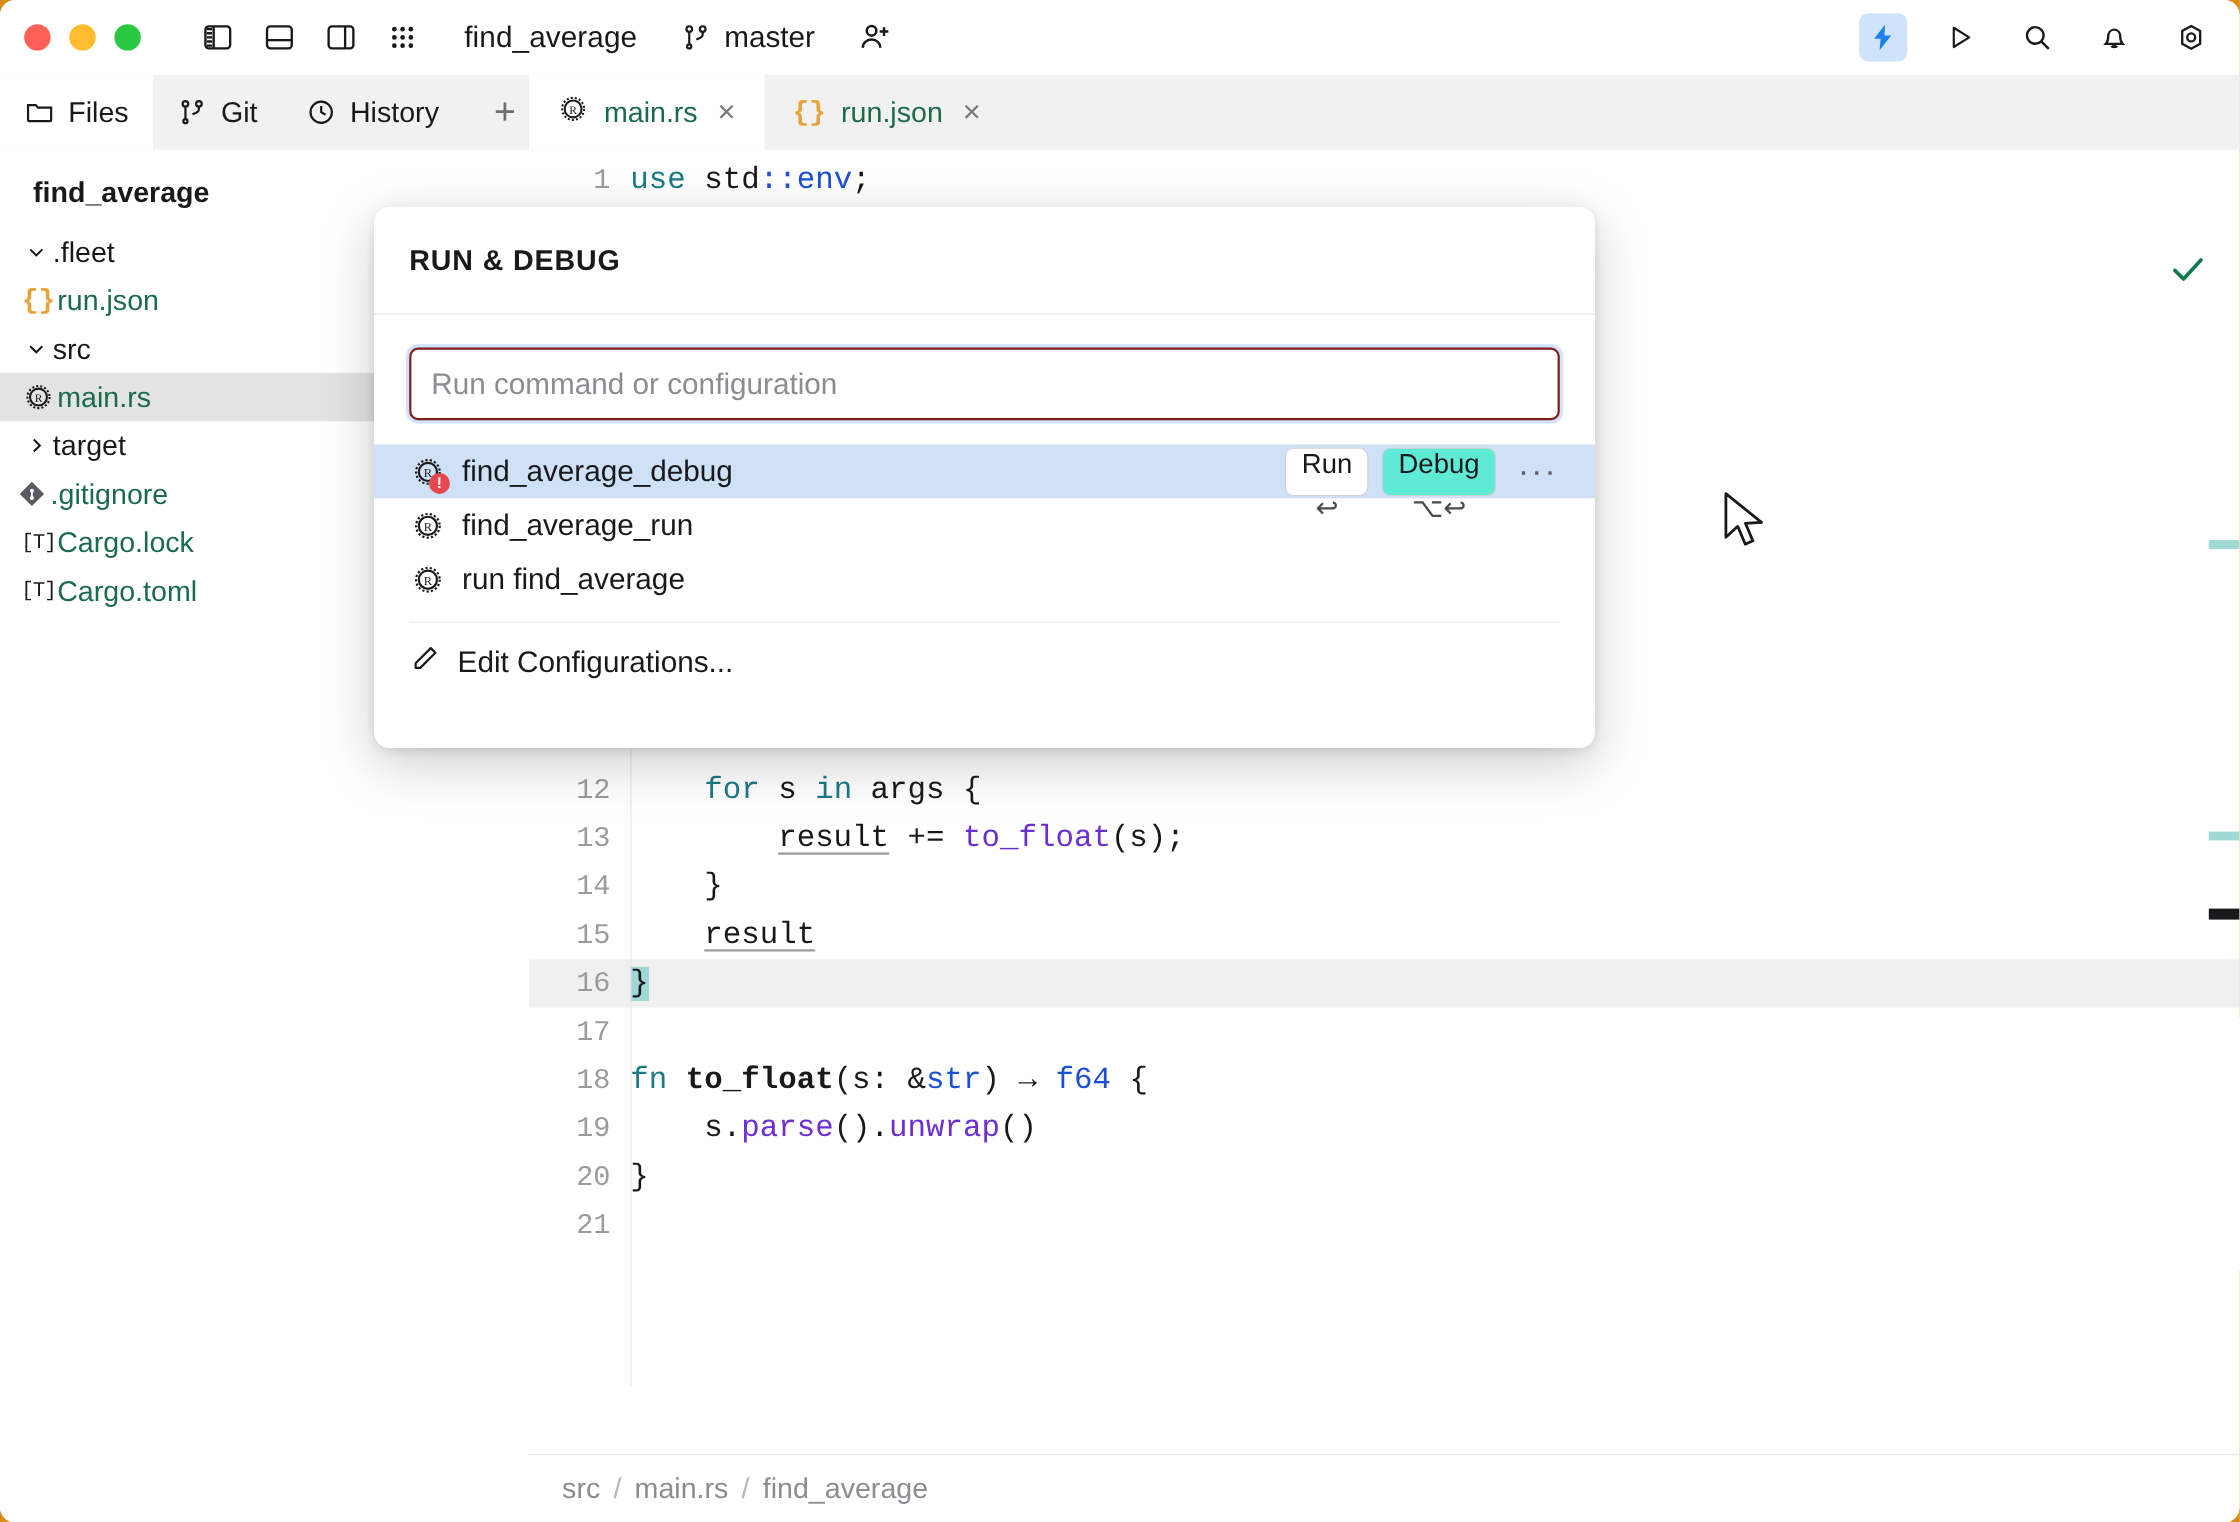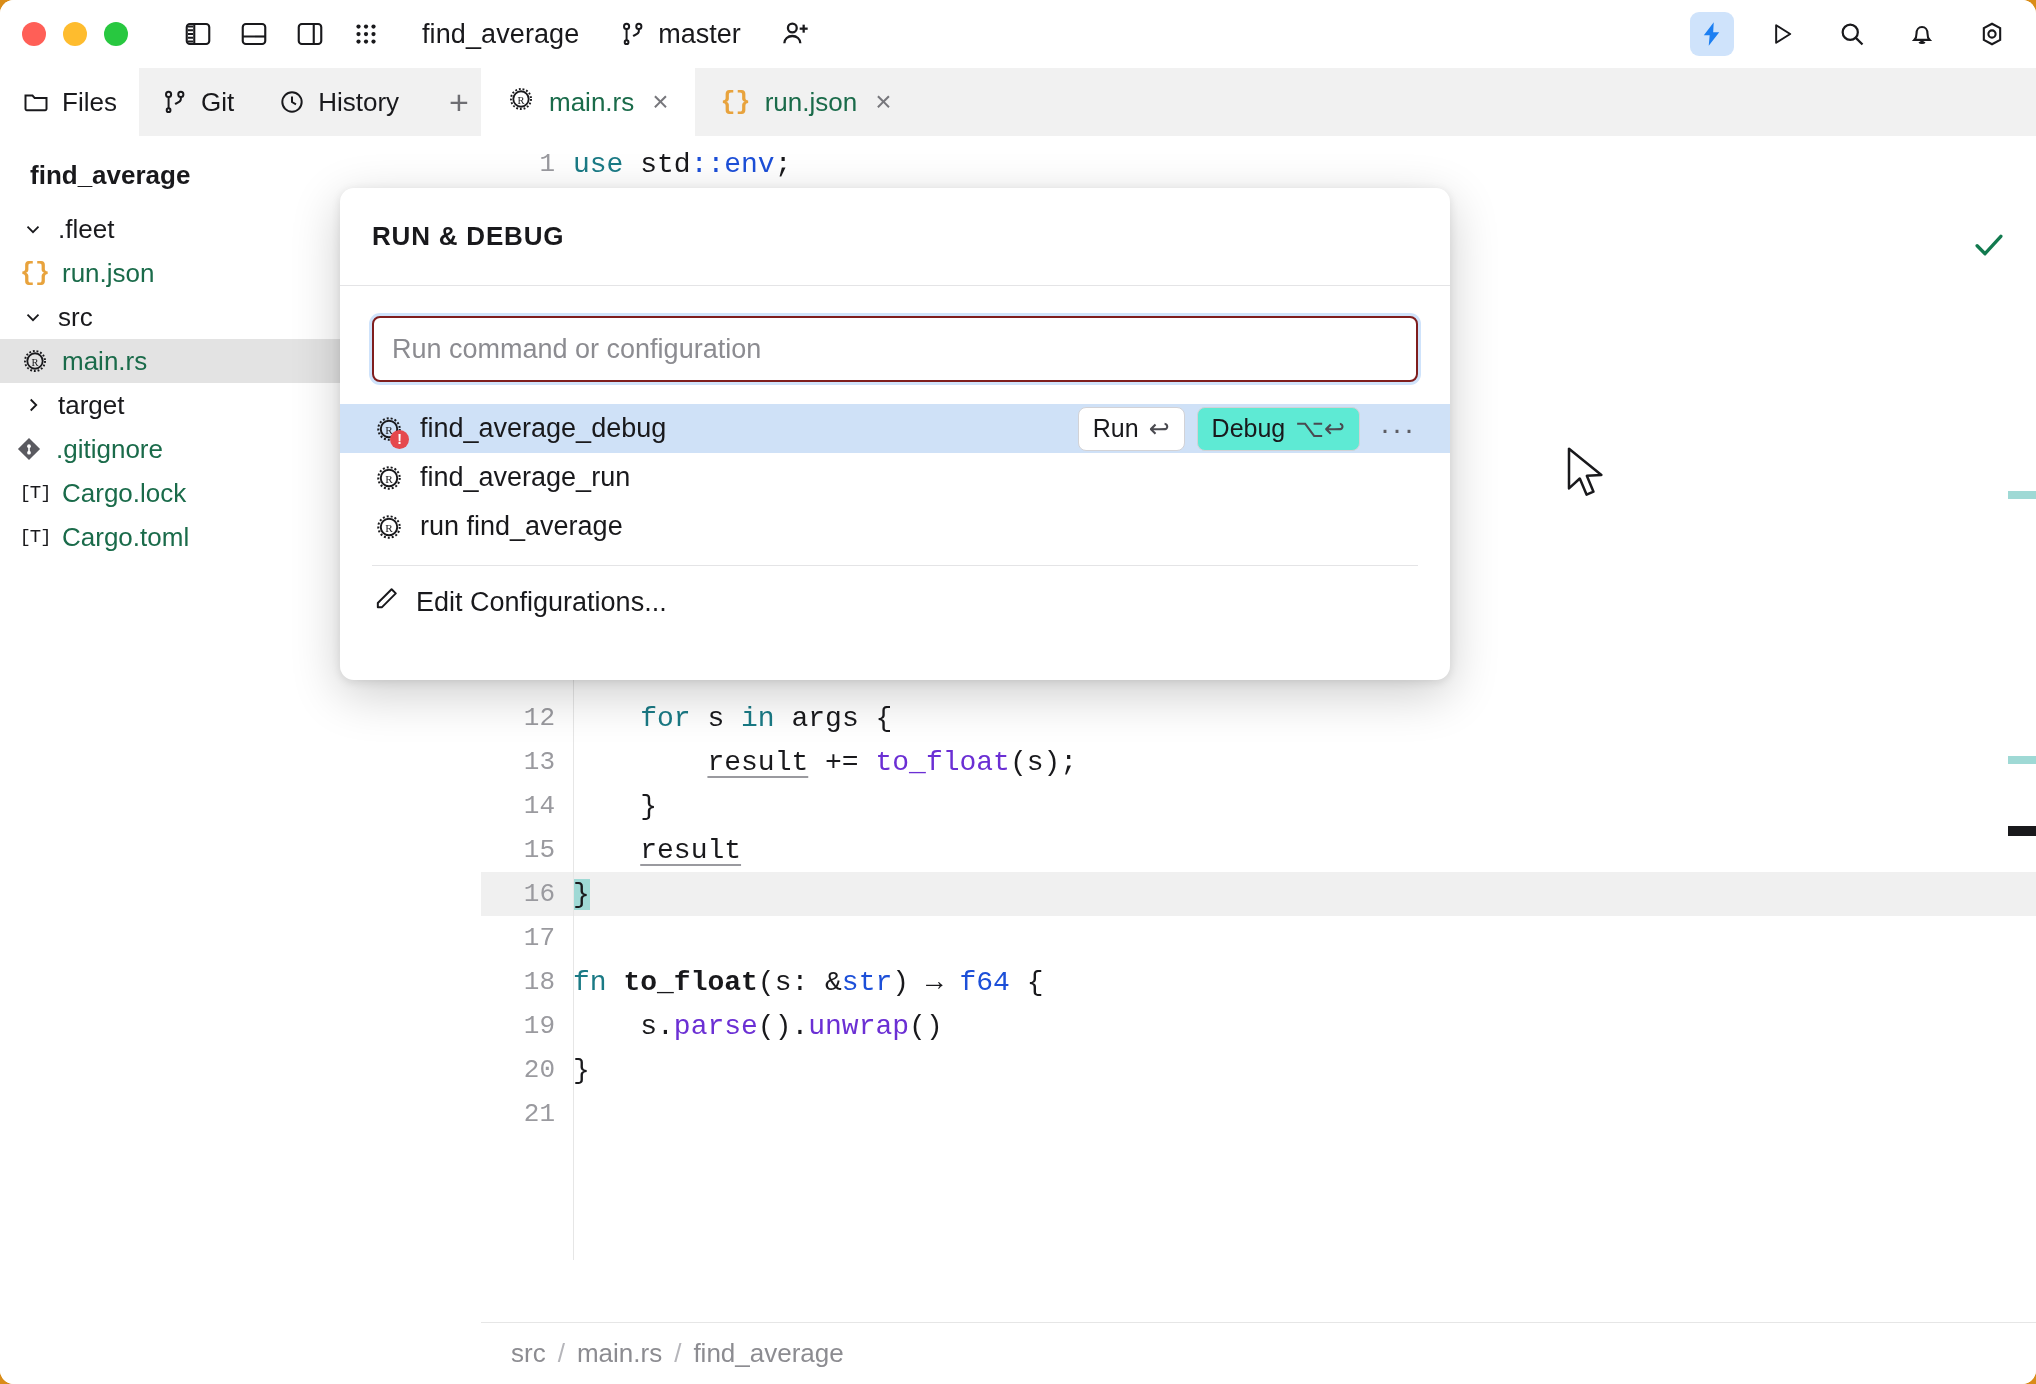--- a/index.html
+++ b/index.html
@@ -60,21 +60,21 @@
     display: flex; align-items: center; gap: 12px; padding: 0 22px;
     font-size: 26px; color: #19191c; cursor: pointer;
   }
   .sb-tab.active { background: #ffffff; }
   .sb-tab .plus { font-size: 34px; color: #6e6e73; padding: 0 6px; }
 
   .tree { padding-top: 16px; font-size: 26px; color: #19191c; }
   .tree-title { font-weight: bold; padding: 8px 0 16px 30px; font-size: 26px; }
   .row {
     display: flex; align-items: center; height: 44px; padding-left: 18px;
-    cursor: pointer; gap: 10px;
+    cursor: pointer; 
   }
   .row.sel { background: #e3e3e3; }
   .chev { width: 30px; display: flex; justify-content: center; color: #19191c; }
   .ind1 { padding-left: 18px; }
   .fname { color: #1a6b4a; }
   .fname.plain { color: #19191c; }
   .ficon { width: 34px; display: flex; align-items: center; justify-content: center; }
   .json-brace { color: #e8a33d; font-size: 25px; font-family: "Liberation Mono", monospace; font-weight: bold; }
   .toml-ic { font-size: 19px; font-family: "Liberation Mono", monospace; color: #19191c; letter-spacing: -1px; }
 
@@ -156,20 +156,21 @@
     height: 49px; display: flex; align-items: center; padding: 0 26px 0 32px;
     font-size: 27px; color: #19191c; cursor: pointer; gap: 14px;
   }
   .cfg-row.sel { background: #cfe1f7; }
   .cfg-actions { margin-left: auto; display: flex; align-items: center; gap: 12px; }
   .btn {
     border: 1px solid #d2d2d6; border-radius: 8px; background: #ffffff;
     height: 44px; padding: 0 14px; display: flex; align-items: center; gap: 10px;
     font-size: 25px; color: #19191c; cursor: pointer;
     font-family: "Liberation Sans", sans-serif;
+    flex-direction: column;
   }
   .btn.hover { background: #5eead4; border-color: #d2d2d6; }
   .btn .kbd { color: #4a4a50; font-size: 25px; }
   .dots { font-size: 30px; color: #5d5d63; padding: 0 8px; cursor: pointer; letter-spacing: 2px; }
 
   .cfg-sep { height: 1px; background: #e4e4e6; margin: 14px 32px 0 32px; }
   .cfg-edit {
     height: 72px; display: flex; align-items: center; gap: 16px;
     padding-left: 32px; font-size: 27px; color: #19191c; cursor: pointer;
   }

